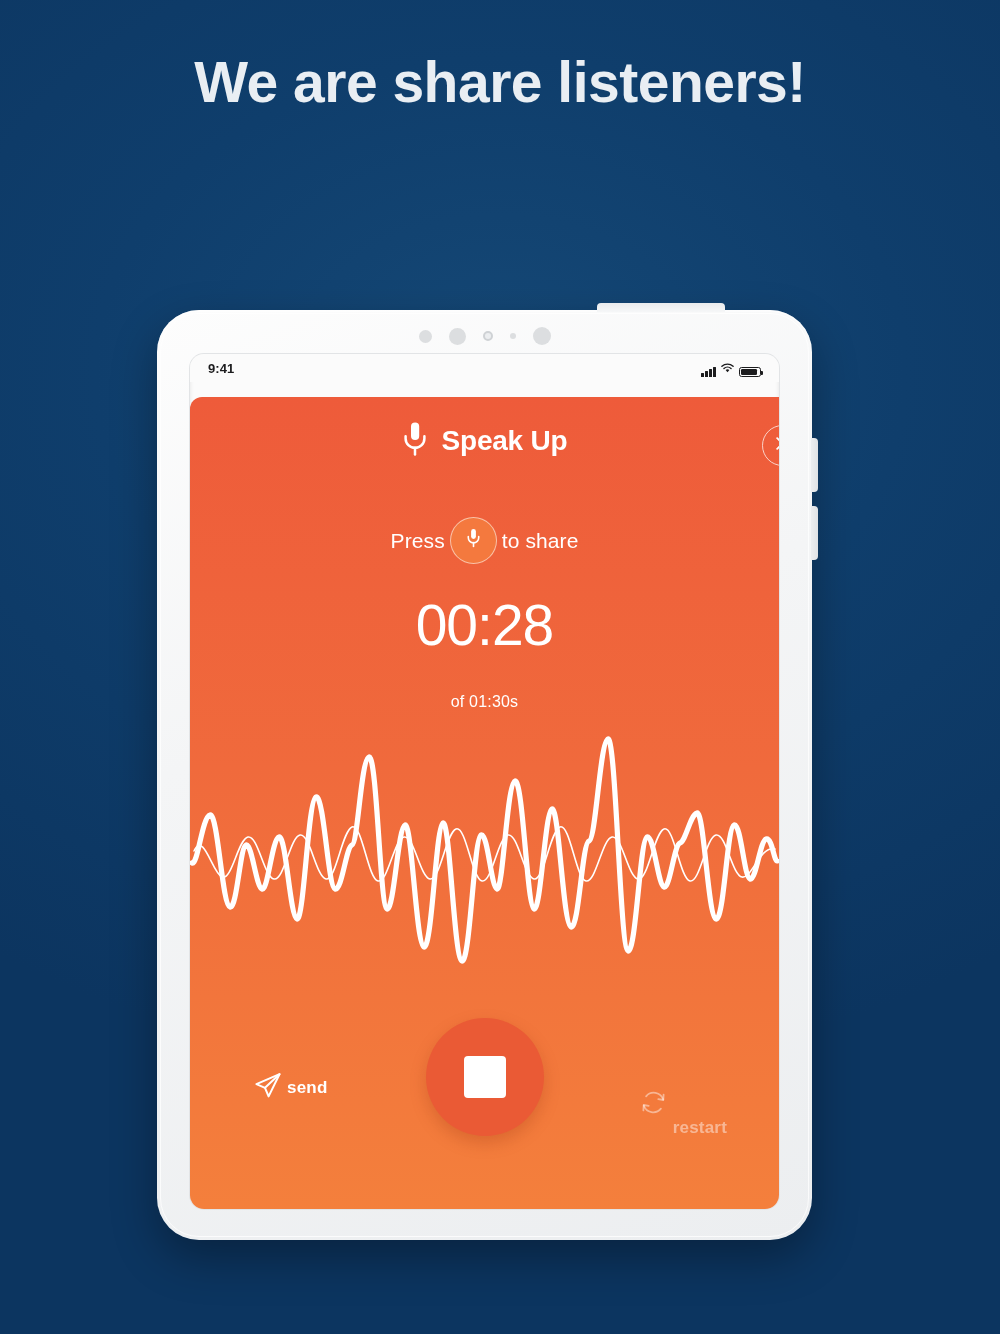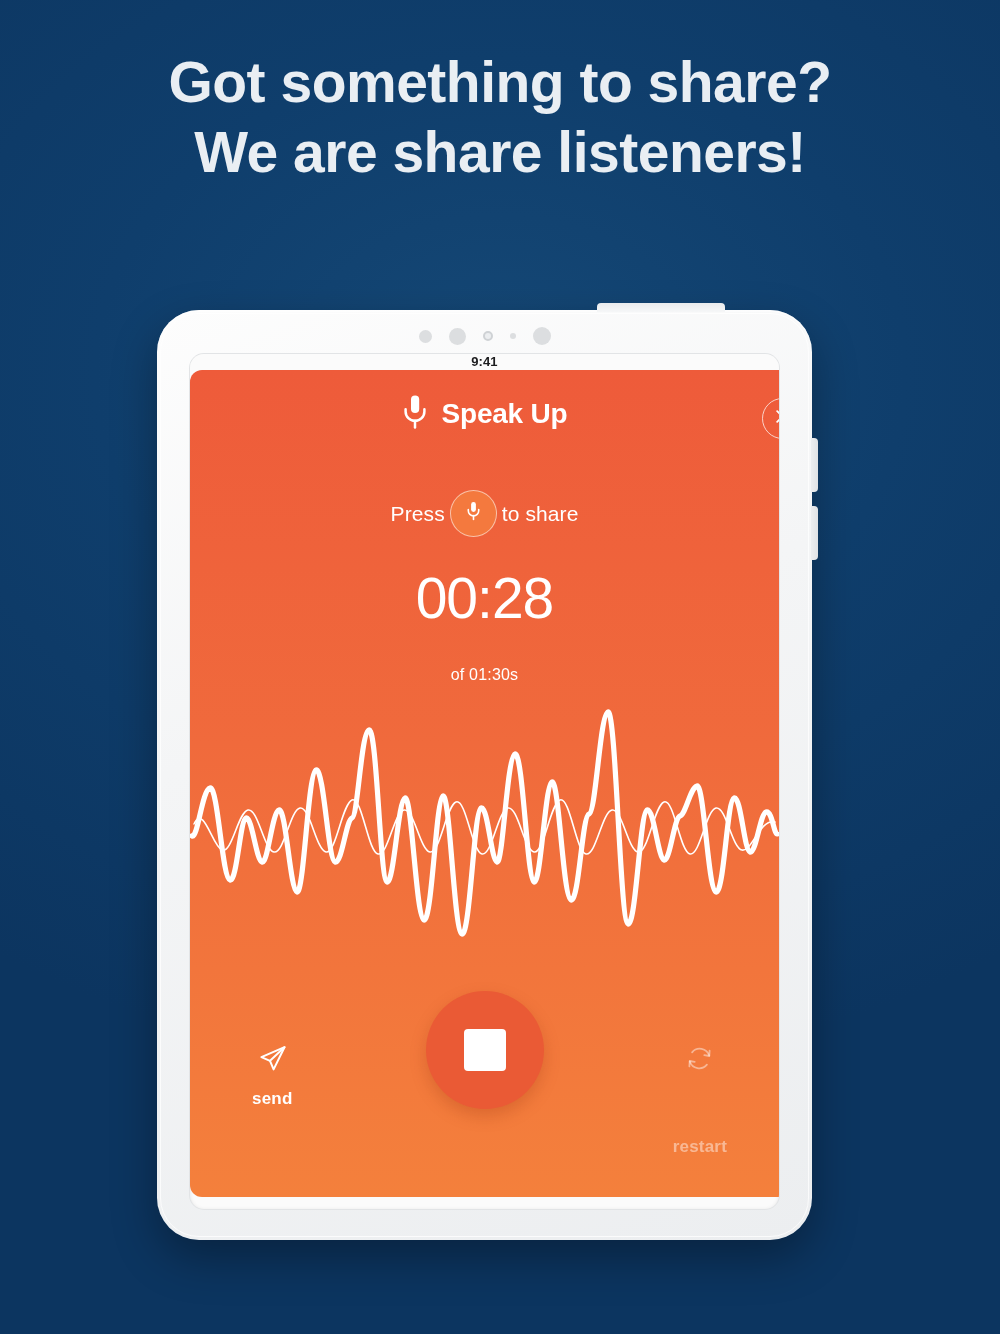--- a/index.html
+++ b/index.html
@@ -108,21 +108,20 @@
   .statusbar {
     position: absolute;
     top: 0; left: 0;
     width: 589px;
     height: 28px;
     display: flex;
     align-items: center;
     justify-content: space-between;
     padding: 0 18px;
     background: #fbfbfb;
-    flex-direction: column;
   }
   .status-time {
     font-size: 13px;
     font-weight: bold;
     color: #1c1c1e;
     letter-spacing: 0.1px;
   }
   .status-icons { display: flex; align-items: flex-end; gap: 5px; }
   .sig { display: flex; align-items: flex-end; gap: 1.5px; height: 10px; }
   .sig i { width: 2.6px; background: #1c1c1e; border-radius: 0.5px; display: block; }
@@ -143,21 +142,21 @@
     right: -3px; top: 3px;
     width: 1.8px; height: 4px;
     background: #1c1c1e;
     border-radius: 0 1px 1px 0;
   }
   .batt span { display: block; height: 100%; width: 88%; background: #1c1c1e; border-radius: 1.2px; }
 
   
   .app {
     position: absolute;
-    top: 16px; left: 0;
+    top: 43px; left: 0;
     width: 635px;
     height: 827px;
     background: linear-gradient(180deg, #ee5b3a 0%, #f06a3c 45%, #f4803c 100%);
     border-radius: 12px;
   }
 
   
   .app-header {
     position: absolute;
     top: 0; left: 0;
@@ -248,23 +247,22 @@
     position: absolute;
     bottom: 56px; left: 0;
     width: 589px;
     height: 150px;
   }
   .ctl-side {
     position: absolute;
     top: 52px;
     display: flex;
     align-items: center;
-    gap: 11px;
+    gap: 4px;
     cursor: pointer;
-    flex-direction: column;
   }
   .ctl-send { left: 62px; }
   .ctl-restart { right: 52px; }
   .ctl-label {
     font-size: 17px;
     font-weight: bold;
     letter-spacing: 0.2px;
   }
   .ctl-send .ctl-label { color: #ffffff; }
   .ctl-restart .ctl-label { color: rgba(255,255,255,0.45); margin-top: 48px; }
@@ -286,21 +284,20 @@
   .stop-square {
     width: 42px; height: 42px;
     background: #ffffff;
     border-radius: 4px;
   }
 </style>
 </head>
 <body>
 
 <div class="headline">
-  <span class="l1">Got something to share?</span>
   <span class="l2">We are share listeners!</span>
 </div>
 
 <div class="tablet">
   <div class="tablet-inner-edge"></div>
 
   <div class="btn-power"></div>
   <div class="btn-vol v1"></div>
   <div class="btn-vol v2"></div>
 

